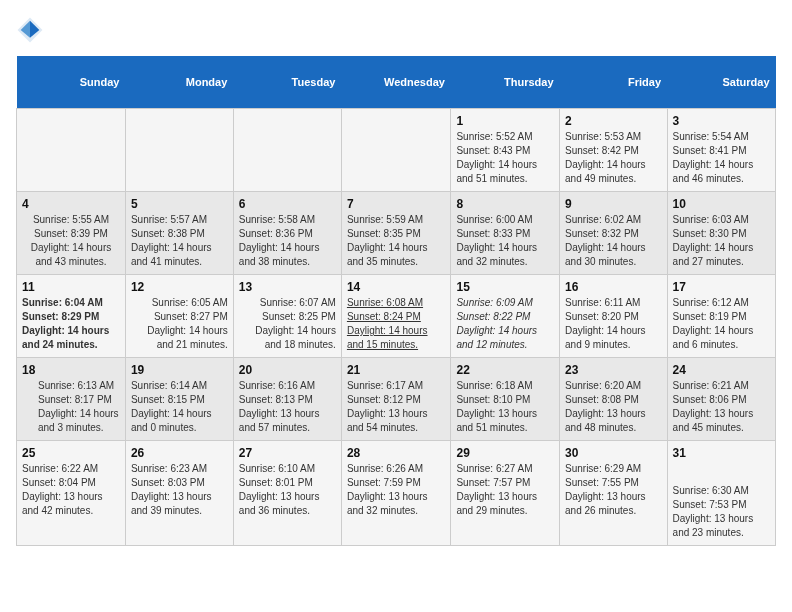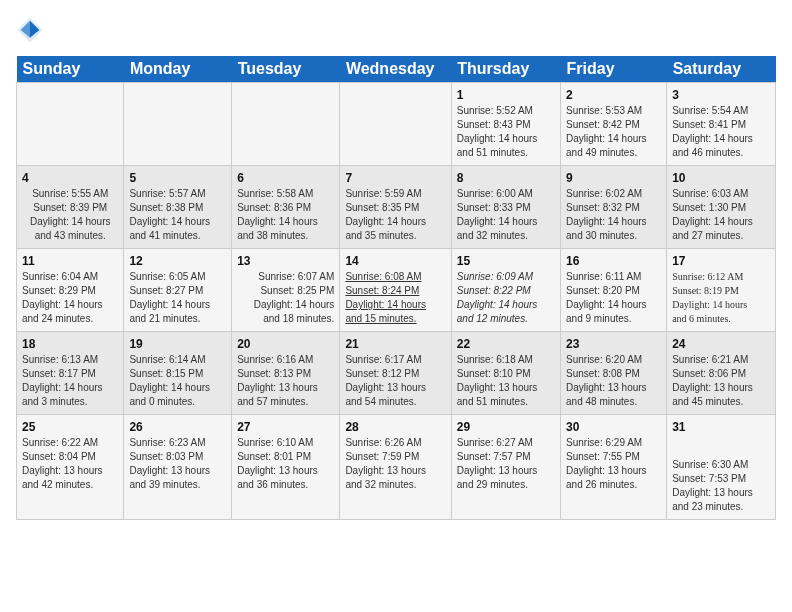--- a/index.html
+++ b/index.html
@@ -45,23 +45,23 @@
       color: #444;
     }
     table {
       width: 100%;
       border-collapse: collapse;
       font-size: 10.5px;
     }
     thead tr th {
       background-color: #1a6abf;
       color: #fff;
-      text-align: left;
-      padding: 4px 6px;
-      font-size: 16px;
+      text-align: right;
+      padding: 20px 6px;
+      font-size: 11px;
       font-weight: bold;
     }
     tbody tr td {
       border: 1px solid #ccc;
       vertical-align: top;
       padding: 5px 5px;
       width: 113px;
       min-height: 72px;
     }
     tbody tr:nth-child(odd) td {
@@ -185,36 +185,36 @@
         <td>
           <div class="day-number">9</div>
           <div class="day-info" style="white-space: pre-line;">Sunrise: 6:02 AM
 Sunset: 8:32 PM
 Daylight: 14 hours
 and 30 minutes.</div>
         </td>
         <td>
           <div class="day-number">10</div>
           <div class="day-info" style="white-space: pre-line;">Sunrise: 6:03 AM
-Sunset: 1:30 PM
+Sunset: 8:30 PM
 Daylight: 14 hours
 and 27 minutes.</div>
         </td>
       </tr>
       <tr>
         <td>
           <div class="day-number">11</div>
-          <div class="day-info" style="white-space: pre-line;">Sunrise: 6:04 AM
+          <div class="day-info" style="white-space: pre-line; font-weight: bold;">Sunrise: 6:04 AM
 Sunset: 8:29 PM
 Daylight: 14 hours
 and 24 minutes.</div>
         </td>
         <td>
           <div class="day-number">12</div>
-          <div class="day-info" style="white-space: pre-line;">Sunrise: 6:05 AM
+          <div class="day-info" style="white-space: pre-line; text-align: right;">Sunrise: 6:05 AM
 Sunset: 8:27 PM
 Daylight: 14 hours
 and 21 minutes.</div>
         </td>
         <td>
           <div class="day-number">13</div>
           <div class="day-info" style="white-space: pre-line; text-align: right;">Sunrise: 6:07 AM
 Sunset: 8:25 PM
 Daylight: 14 hours
 and 18 minutes.</div>
@@ -235,30 +235,30 @@
         </td>
         <td>
           <div class="day-number">16</div>
           <div class="day-info" style="white-space: pre-line;">Sunrise: 6:11 AM
 Sunset: 8:20 PM
 Daylight: 14 hours
 and 9 minutes.</div>
         </td>
         <td>
           <div class="day-number">17</div>
-          <div class="day-info" style="white-space: pre-line; font-family: Liberation Serif, serif;">Sunrise: 6:12 AM
+          <div class="day-info" style="white-space: pre-line;">Sunrise: 6:12 AM
 Sunset: 8:19 PM
 Daylight: 14 hours
 and 6 minutes.</div>
         </td>
       </tr>
       <tr>
         <td>
           <div class="day-number">18</div>
-          <div class="day-info" style="white-space: pre-line;">Sunrise: 6:13 AM
+          <div class="day-info" style="white-space: pre-line; margin-left: 16px;">Sunrise: 6:13 AM
 Sunset: 8:17 PM
 Daylight: 14 hours
 and 3 minutes.</div>
         </td>
         <td>
           <div class="day-number">19</div>
           <div class="day-info" style="white-space: pre-line;">Sunrise: 6:14 AM
 Sunset: 8:15 PM
 Daylight: 14 hours
 and 0 minutes.</div>

